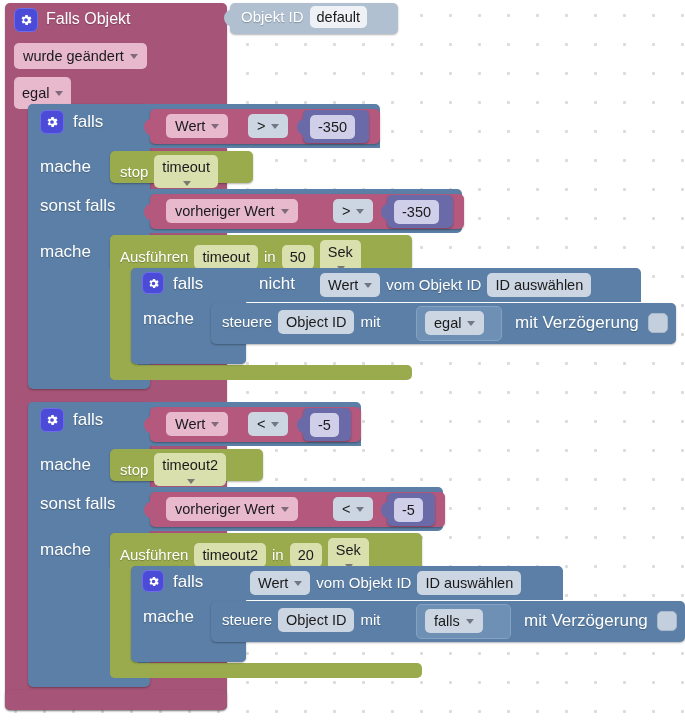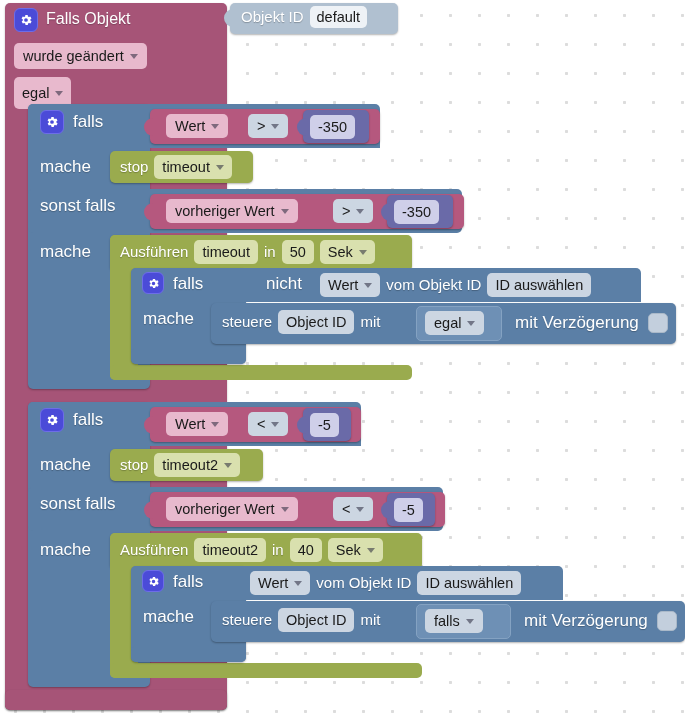--- a/index.html
+++ b/index.html
@@ -42,21 +42,21 @@
     align-items: center;
     gap: 4px;
     border-radius: 5px;
     padding: 1px 7px;
     font-size: 14.5px;
     line-height: 20px;
     color: #1a1a1a;
     white-space: nowrap;
   }
   .chip-pink  { background:#e8b9cd; }
-  .chip-olive { background:#d9e0ae; }
+  .chip-olive { background:#d9e0ae;flex-direction:column; }
   .chip-grey  { background:#ccd6e2; }
   .chip-num   { background:#cfcfe9; }
   .chip-white { background:#eef2f6; }
   .caret {
     width: 0; height: 0;
     border-left: 4px solid transparent;
     border-right: 4px solid transparent;
     border-top: 5px solid rgba(40,40,60,.55);
     margin-left: 2px;
   }
@@ -213,21 +213,21 @@
   <div class="blk c-ctrl shadow" style="left:131px; top:268px; width:115px; height:96px;"></div>
   <div class="blk c-ctrl" style="left:131px; top:268px; width:510px; height:34px; border-radius:5px 5px 0 0;"></div>
   <div class="blk c-ctrl" style="left:131px; top:348px; width:115px; height:16px;"></div>
 
   <div class="gear" style="left:142px; top:272px; width:20px; height:20px;">
     <svg width="13" height="13" viewBox="0 0 24 24" aria-hidden="true">
       <path fill="#ffffff" d="M19.4 13a7.6 7.6 0 0 0 0-2l2-1.6-2-3.4-2.4 1a7.6 7.6 0 0 0-1.7-1l-.4-2.5h-4l-.4 2.5c-.6.2-1.2.6-1.7 1l-2.4-1-2 3.4L6.6 11a7.6 7.6 0 0 0 0 2l-2 1.6 2 3.4 2.4-1c.5.4 1.1.8 1.7 1l.4 2.5h4l.4-2.5c.6-.2 1.2-.6 1.7-1l2.4 1 2-3.4-2-1.6zM12 15.2A3.2 3.2 0 1 1 12 8.8a3.2 3.2 0 0 1 0 6.4z"></path>
     </svg>
   </div>
   <div class="lbl" style="left:173px; top:274px;">falls</div>
-  <div class="lbl" style="left:266px; top:274px;">nicht</div>
+  <div class="lbl" style="left:259px; top:274px;">nicht</div>
   <div class="row" style="left:320px; top:273px;">
     <span class="chip chip-grey" style="padding:2px 8px;">
       <span>Wert</span>
       <span class="caret"></span>
     </span>
     <span class="txt">vom Objekt ID</span>
     <span class="chip chip-grey" style="padding:2px 8px;">ID auswählen</span>
   </div>
 
   <div class="lbl" style="left:143px; top:309px;">mache</div>
@@ -296,21 +296,21 @@
   <div class="chip chip-num" style="position:absolute; left:394px; top:498px; padding:2px 8px;">-5</div>
 
   <div class="lbl" style="left:40px; top:540px;">mache</div>
   <div class="blk c-time shadow" style="left:110px; top:533px; width:312px; height:36px;"></div>
   <div class="blk c-time" style="left:110px; top:533px; width:28px; height:145px;"></div>
   <div class="blk c-time" style="left:110px; top:663px; width:312px; height:15px;"></div>
   <div class="row" style="left:120px; top:538px;">
     <span class="txt">Ausführen</span>
     <span class="chip chip-olive" style="padding:2px 8px;">timeout2</span>
     <span class="txt">in</span>
-    <span class="chip chip-olive" style="padding:2px 8px;">40</span>
+    <span class="chip chip-olive" style="padding:2px 8px;">20</span>
     <span class="chip chip-olive" style="padding:2px 8px;">
       <span>Sek</span>
       <span class="caret"></span>
     </span>
   </div>
 
   <div class="blk c-ctrl shadow" style="left:131px; top:566px; width:115px; height:96px;"></div>
   <div class="blk c-ctrl" style="left:131px; top:566px; width:432px; height:34px; border-radius:5px 5px 0 0;"></div>
   <div class="blk c-ctrl" style="left:131px; top:646px; width:115px; height:16px;"></div>
 

